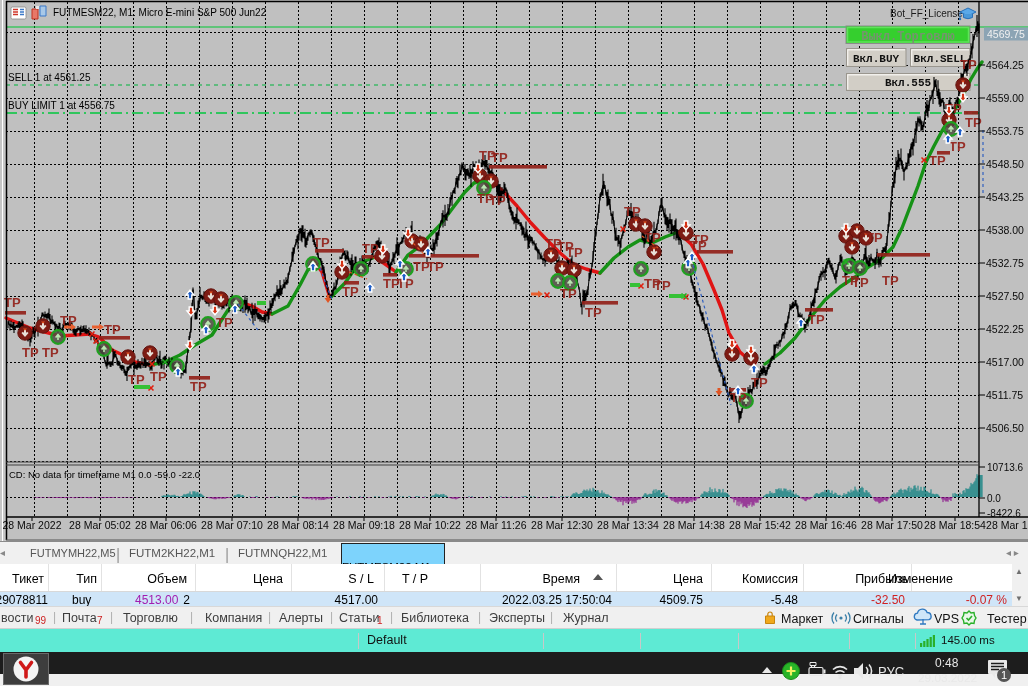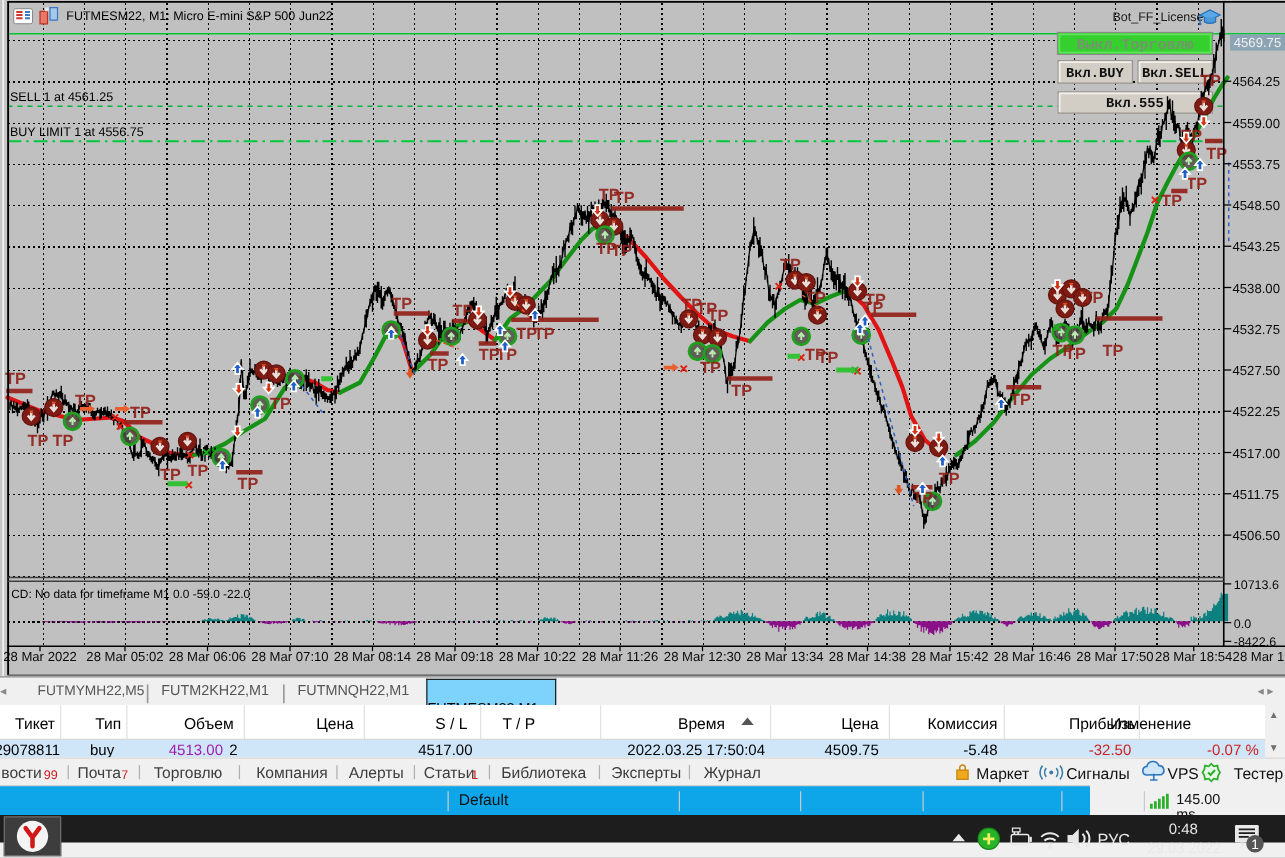--- a/index.html
+++ b/index.html
@@ -594,21 +594,21 @@
         <path d="M0 1 v5 M-3 6 h6" stroke="#2e78c0" stroke-width="1.3"></path>
       </g>
 <text x="174" y="16" font-size="12.5" fill="#111">VPS</text>
 <g transform="translate(209,11)">
         <path d="M0 -7 L2 -5 L5 -5.5 L5.5 -2.5 L7 0 L5.5 2.5 L5 5.5 L2 5 L0 7 L-2 5 L-5 5.5 L-5.5 2.5 L-7 0 L-5.5 -2.5 L-5 -5.5 L-2 -5 Z" fill="#e8f8e8" stroke="#2ab02a" stroke-width="1.4"></path>
         <path d="M-2.5 0 L-0.5 2 L3 -2" stroke="#2ab02a" stroke-width="1.6" fill="none"></path>
       </g>
 <text x="227" y="16" font-size="12.5" fill="#111">Тестер</text>
 </svg>
   </div>
-<div class="abs" style="left:0;top:628px;width:872px;height:24px;background:#0ea5e9;border-top:1px solid #d0d0d0">
+<div class="abs" style="left:0;top:628px;width:1028px;height:24px;background:#5eead4;border-top:1px solid #d0d0d0">
     <div class="abs" style="left:358px;top:4px;width:1px;height:16px;background:#c8c8c8"></div>
     <div class="abs" style="left:543px;top:4px;width:1px;height:16px;background:#c8c8c8"></div>
     <div class="abs" style="left:640px;top:4px;width:1px;height:16px;background:#c8c8c8"></div>
     <div class="abs" style="left:738px;top:4px;width:1px;height:16px;background:#c8c8c8"></div>
     <div class="abs" style="left:849px;top:4px;width:1px;height:16px;background:#c8c8c8"></div>
     <div class="abs" style="left:915px;top:4px;width:1px;height:16px;background:#c8c8c8"></div>
     <div class="abs" style="left:367px;top:4px;font-size:12.5px;color:#111">Default</div>
     <svg class="abs" style="left:920px;top:5px" width="18" height="14">
 <g fill="#2ab02a">
         <rect x="0" y="9" width="2.2" height="4"></rect>

